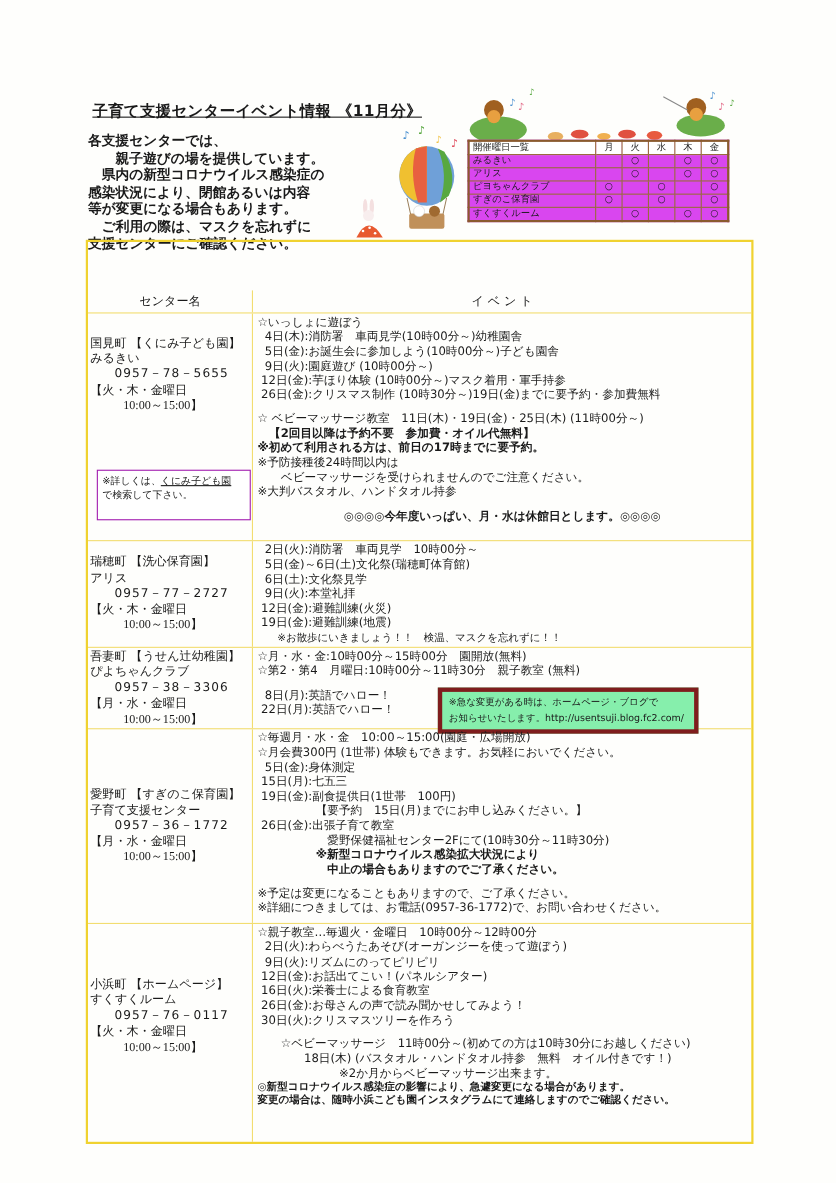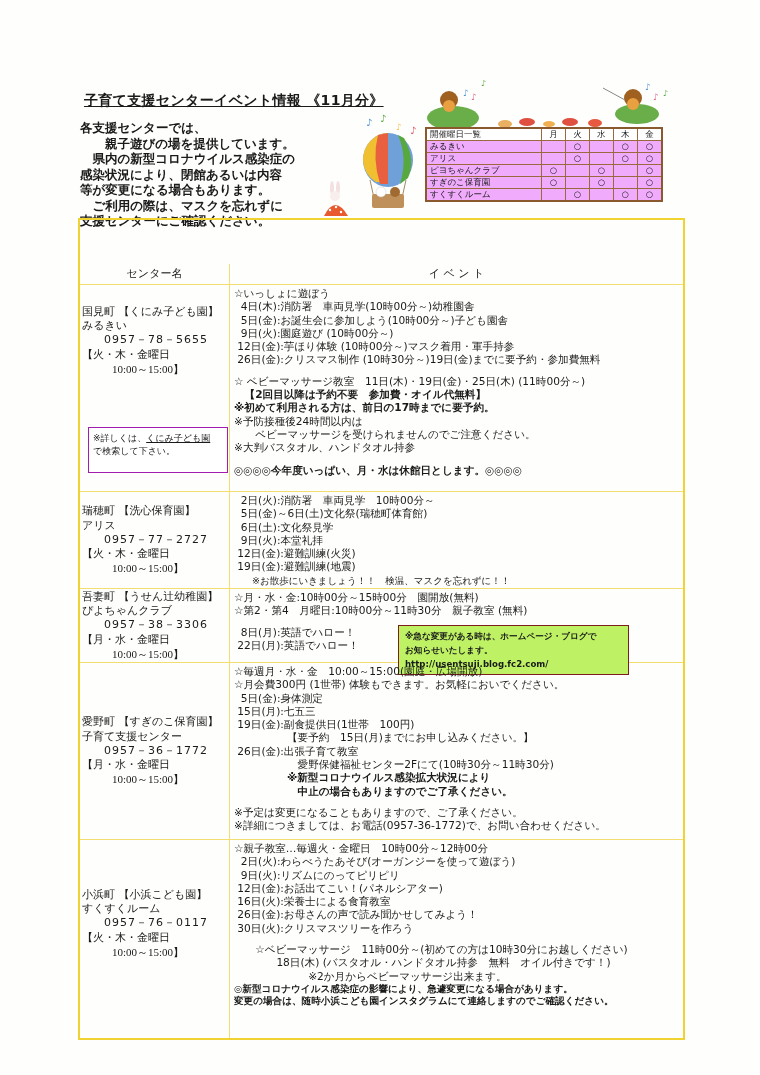--- a/index.html
+++ b/index.html
@@ -6,36 +6,36 @@
   body { width:760px; height:1075px; background:#fefefc; position:relative; overflow:hidden;
          font-family:"DejaVu Sans", sans-serif; color:#1a1a1a; }
   .title { position:absolute; left:84px; top:92px; font-size:14px; font-weight:bold; letter-spacing:0.3px;text-decoration:underline; }
   .intro { position:absolute; left:80px; top:120px; font-size:12.5px; font-weight:bold; line-height:15.5px; }
   .intro div { white-space:nowrap; }
   .balloon { position:absolute; left:352px; top:112px; width:70px; height:100px; }
   .bunny { position:absolute; left:318px; top:180px; width:40px; height:38px; }
   .deco-top { position:absolute; left:425px; top:76px; width:245px; height:70px; }
 
   table.sched { position:absolute; left:425px; top:127px; width:238px; border-collapse:collapse;
-                font-size:8.5px; background:#f0abfc; border:2px solid #8a5a2e; }
+                font-size:8.5px; background:#d946ef; border:2px solid #8a5a2e; }
   table.sched td { border:1px solid #9a6a3e; height:11px; padding:0 3px; text-align:center; line-height:11px; }
   table.sched td.nm { text-align:left; width:108px; }
   table.sched tr:first-child td { background:#fff; }
 
   .main { position:absolute; left:78px; top:218px; width:603px; border:2px solid #f0d230; }
   .row { display:flex; border-top:1px solid #f2dd70; }
   .row:first-child { border-top:none;margin-top:44px; }
   .c1 { width:150px; border-right:1px solid #f2dd70; box-sizing:border-box; padding:0 2px; font-size:11px; line-height:14.2px; display:flex; flex-direction:column; justify-content:center; position:relative; }
   .c2 { flex:1; padding:2px 4px 2px 4px; font-size:10.6px; line-height:13.3px; position:relative; }
   .hdr .c1, .hdr .c2 { justify-content:center; text-align:center; font-size:11px; height:20px; line-height:20px; padding:0; }
   .ln { white-space:pre; }
   .b { font-weight:bold; }
   .note-box { position:absolute; left:8px; width:130px; border:1px solid #a21caf; background:#fff; font-size:9px; line-height:13px; padding:4px 4px 14px 4px; }
   .note-box u { text-decoration:underline; }
-  .blog-box { position:absolute; left:168px; top:108px; width:217px; border:1px solid #7f1d1d; background:#bef264; font-size:8.6px; line-height:14px; padding:3px 6px;font-weight:bold; }
+  .blog-box { position:absolute; left:168px; top:108px; width:217px; border:4px solid #7f1d1d; background:#86efac; font-size:8.6px; line-height:14px; padding:3px 6px; }
   .phone { padding-left:22px; letter-spacing:1px; }
   .hours { padding-left:30px;font-family:Liberation Serif, serif; }
 </style>
 </head>
 <body>
 
 <div class="title">子育て支援センターイベント情報 《11月分》</div>
 <div class="intro">
   <div>各支援センターでは、</div>
   <div>　　親子遊びの場を提供しています。</div>
@@ -170,21 +170,21 @@
       <div class="ln">  9日(火):園庭遊び (10時00分～)</div>
       <div class="ln"> 12日(金):芋ほり体験 (10時00分～)マスク着用・軍手持参</div>
       <div class="ln"> 26日(金):クリスマス制作 (10時30分～)19日(金)までに要予約・参加費無料</div>
       <div class="ln" style="height:8px"></div>
       <div class="ln">☆ ベビーマッサージ教室　11日(木)・19日(金)・25日(木) (11時00分～)</div>
       <div class="ln b">　【2回目以降は予約不要　参加費・オイル代無料】</div>
       <div class="ln b">※初めて利用される方は、前日の17時までに要予約。</div>
       <div class="ln">※予防接種後24時間以内は</div>
       <div class="ln">　　ベビーマッサージを受けられませんのでご注意ください。</div>
       <div class="ln">※大判バスタオル、ハンドタオル持参</div>
-      <div class="ln b" style="margin-top:9px;">◎◎◎◎今年度いっぱい、月・水は休館日とします。◎◎◎◎</div>
+      <div class="ln b" style="margin-top:9px;text-align:center">◎◎◎◎今年度いっぱい、月・水は休館日とします。◎◎◎◎</div>
     </div>
   </div>
 
   <div class="row" style="height:96px">
     <div class="c1">
       <div>瑞穂町 【洗心保育園】</div>
       <div>アリス</div>
       <div class="phone">0957－77－2727</div>
       <div>【火・木・金曜日</div>
       <div class="hours">10:00～15:00】</div>
@@ -241,21 +241,21 @@
       <div class="ln b">　　　　　※新型コロナウイルス感染拡大状況により</div>
       <div class="ln b">　　　　　　中止の場合もありますのでご了承ください。</div>
       <div class="ln" style="height:8px"></div>
       <div class="ln">※予定は変更になることもありますので、ご了承ください。</div>
       <div class="ln">※詳細につきましては、お電話(0957-36-1772)で、お問い合わせください。</div>
     </div>
   </div>
 
   <div class="row" style="height:198px">
     <div class="c1" style="justify-content:flex-start;padding-top:48px">
-      <div>小浜町 【小浜こども園】</div>
+      <div>小浜町 【ホームページ】</div>
       <div>すくすくルーム</div>
       <div class="phone">0957－76－0117</div>
       <div>【火・木・金曜日</div>
       <div class="hours">10:00～15:00】</div>
     </div>
     <div class="c2">
       <div class="ln">☆親子教室…毎週火・金曜日　10時00分～12時00分</div>
       <div class="ln">  2日(火):わらべうたあそび(オーガンジーを使って遊ぼう)</div>
       <div class="ln">  9日(火):リズムにのってピリピリ</div>
       <div class="ln"> 12日(金):お話出てこい！(パネルシアター)</div>

